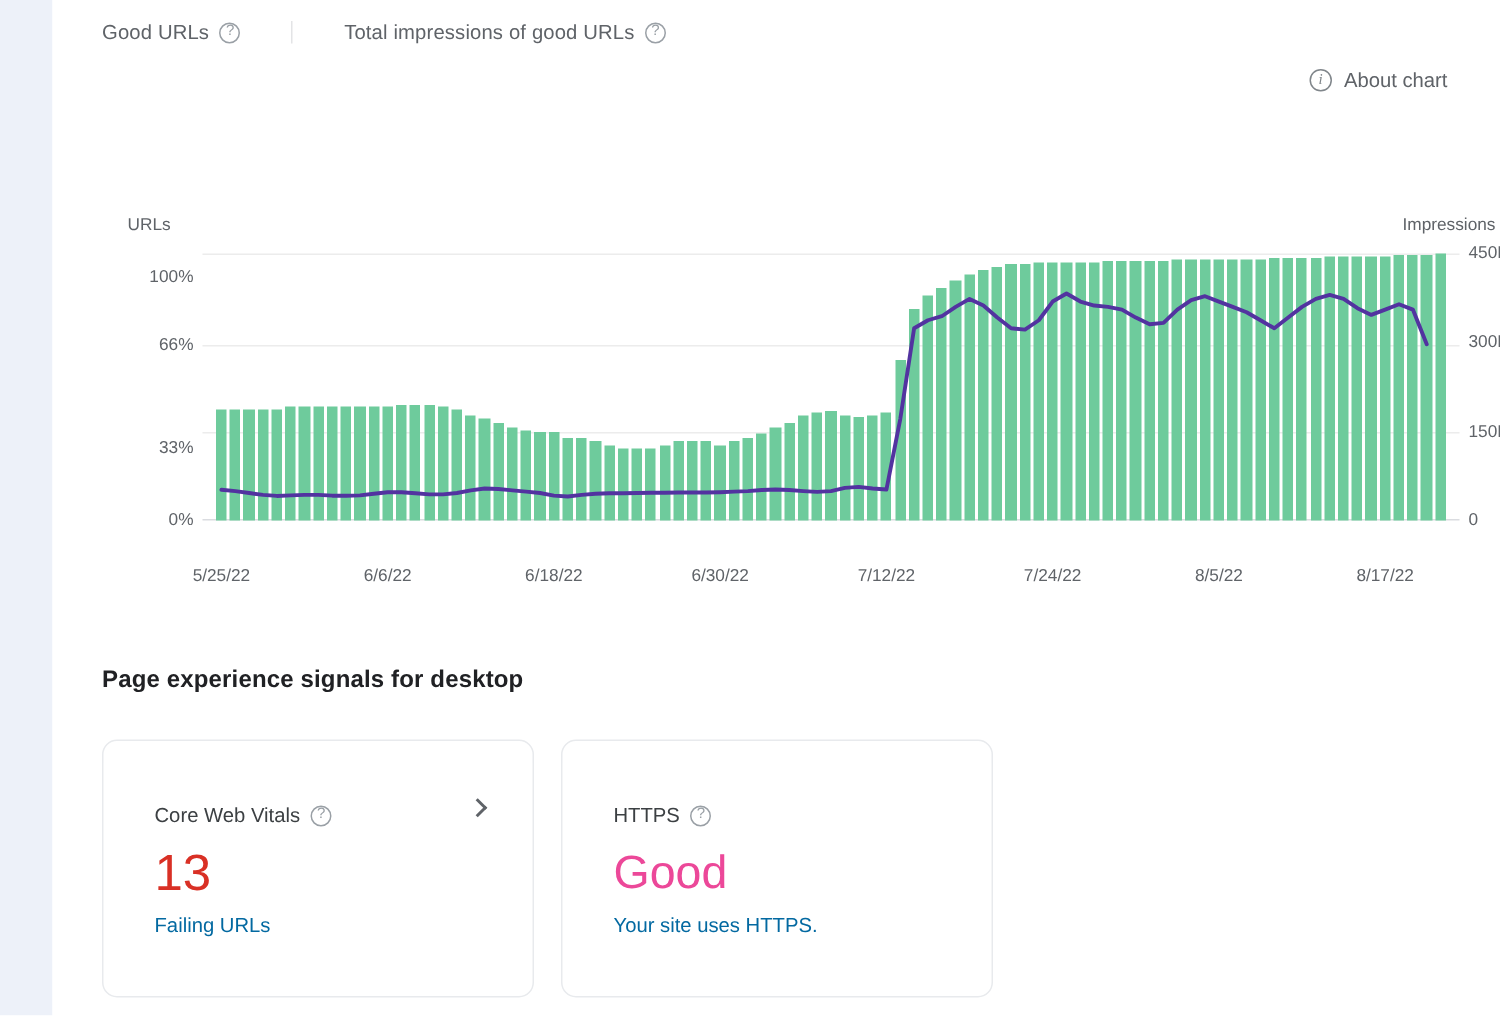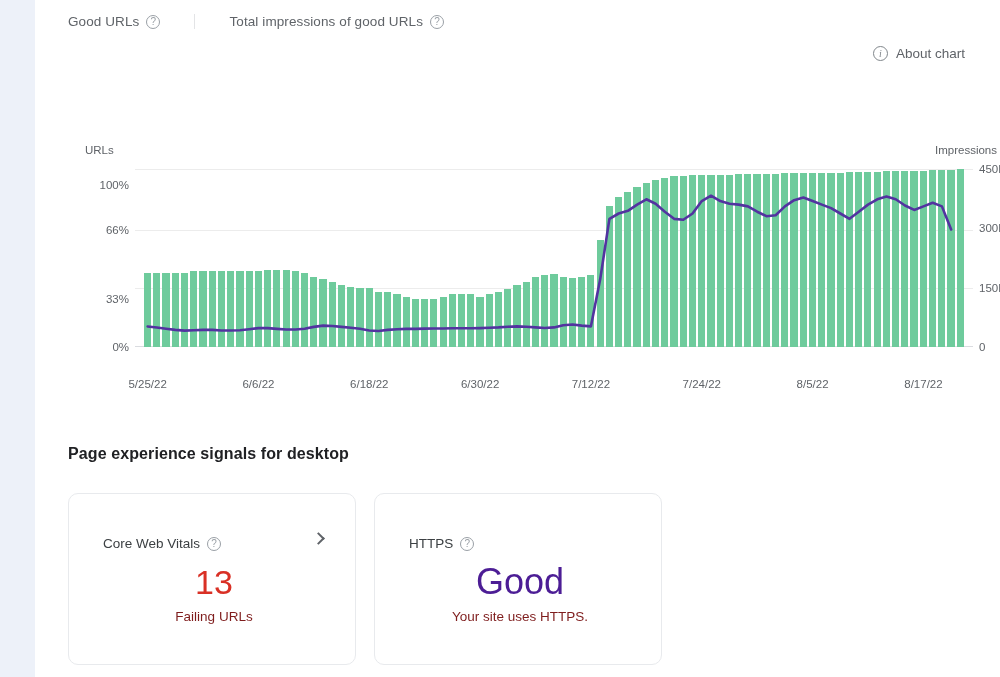--- a/index.html
+++ b/index.html
@@ -198,21 +198,20 @@
     gap: 18px;
   }
   .card {
     width: 288px;
     height: 172px;
     border: 1px solid #e8eaed;
     border-radius: 10px;
     background: #fff;
     padding: 42px 30px 0 34px;
     position: relative;
-    text-align: center;
   }
   .card-head {
     display: flex;
     align-items: center;
     font-size: 13.5px;
     color: #3c4043;
   }
   .chevron {
     position: absolute;
     right: 32px;
@@ -222,25 +221,25 @@
     border-right: 2px solid #5f6368;
     transform: rotate(45deg);
   }
   .card-value {
     margin-top: 12px;
     font-size: 34px;
     line-height: 38px;
     font-weight: 400;
   }
   .card-value.fail { color: #d93025; }
-  .card-value.pass { color: #4c1d95; font-size: 36px; }
+  .card-value.pass { color: #ec4899; font-size: 31px; }
   .card-sub {
     margin-top: 8px;
     font-size: 13.5px;
-    color: #7f1d1d;
+    color: #0369a1;
   }
 </style>
 </head>
 <body>
 
 <div class="left-rail"></div>
 
 <div class="page">
 
   <div class="summary">

